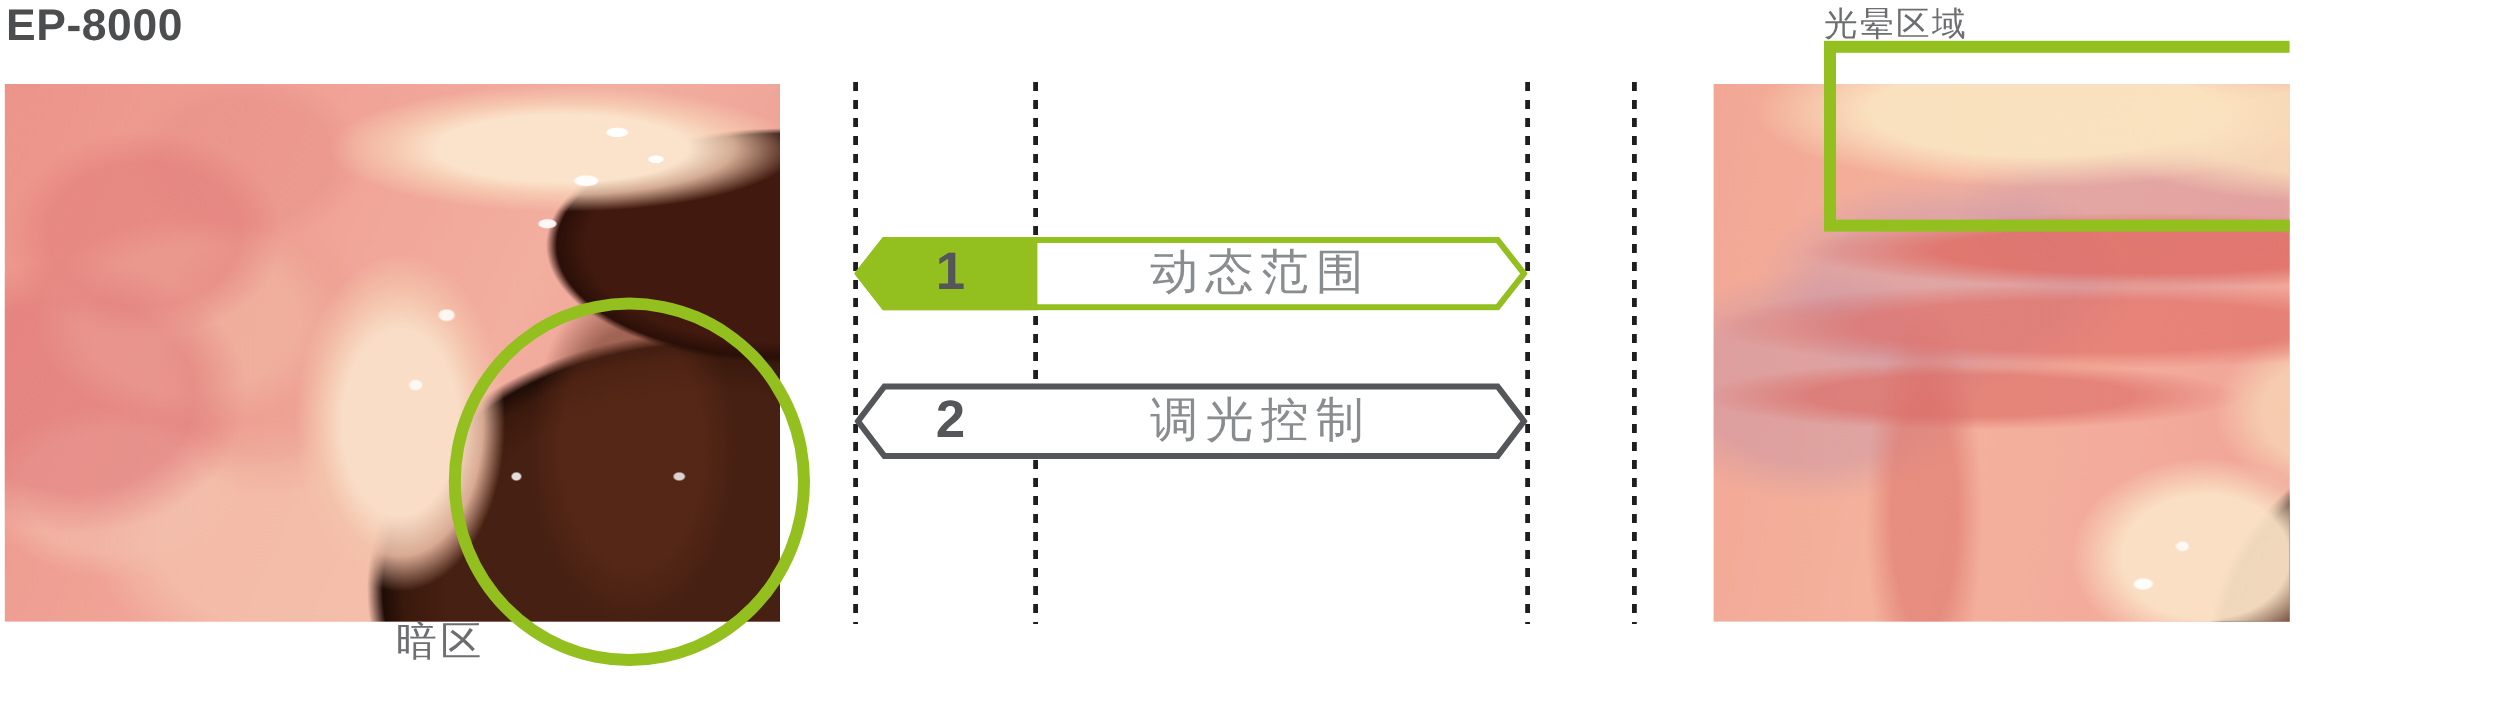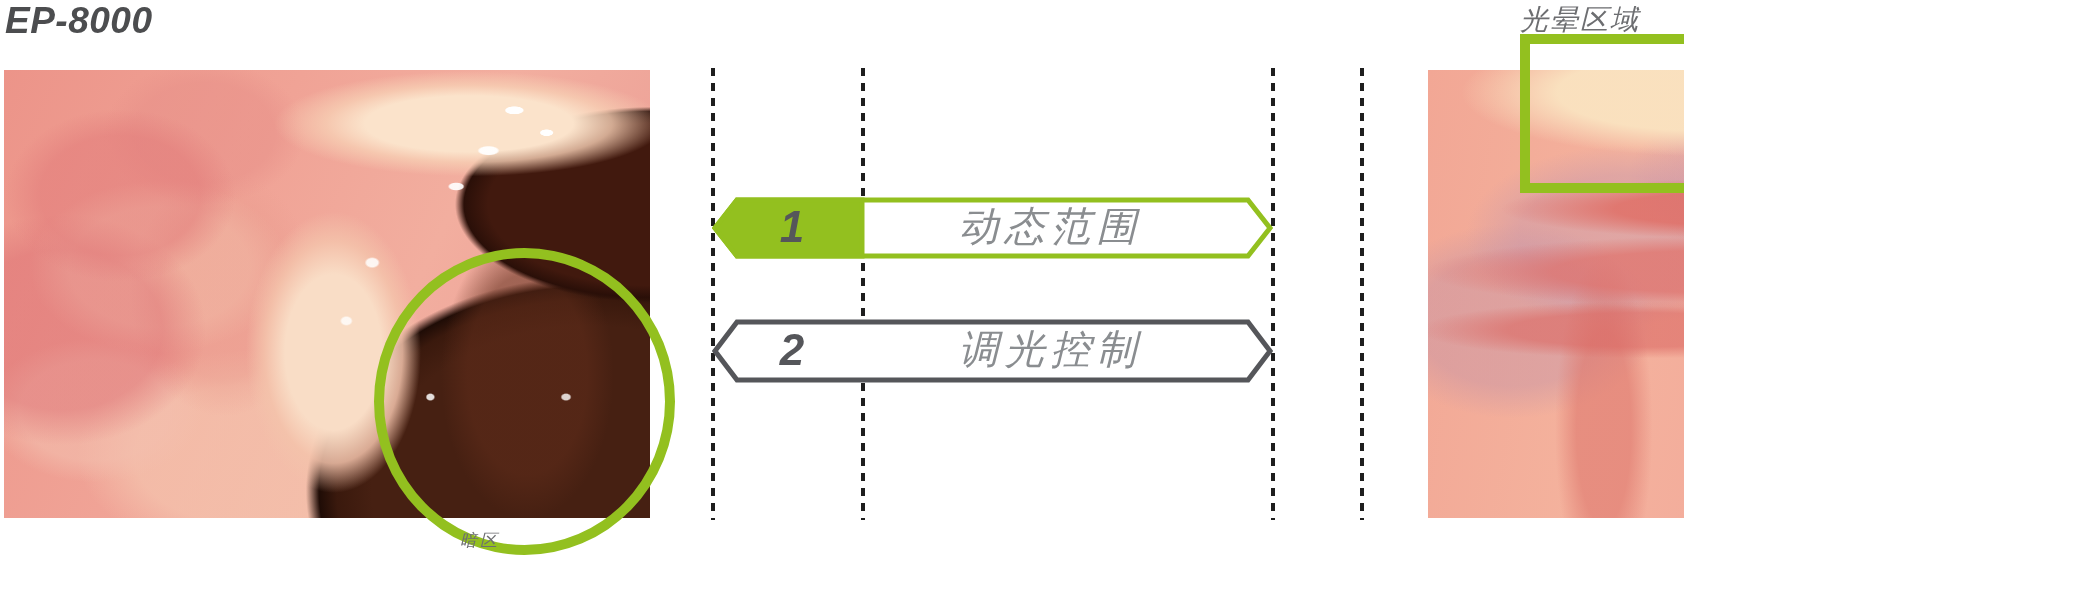--- a/index.html
+++ b/index.html
@@ -6,21 +6,21 @@
     --green:#93c01f;
     --dark-gray:#55565a;
     --label-gray:#6d6e71;
     --banner-text:#8a8d90;
     --title-gray:#4c4d4f;
     --legend-dark:#414042;
     --dash-color:#1e1e1e;
   }
   *{margin:0;padding:0;box-sizing:border-box;}
   body{background:#fff;font-family:"Liberation Sans",sans-serif;}
-  .stage{position:relative;width:1684px;height:602px;background:#fff;overflow:hidden;font-style:italic;}
+  .stage{position:relative;width:1908px;height:602px;background:#fff;overflow:hidden;}
 
   .page-title{
     position:absolute;left:5px;top:0;
     font-size:37px;font-weight:700;line-height:42px;
     color:var(--title-gray);letter-spacing:.5px;
   }
 
   
   .endo{position:absolute;top:70px;height:448px;}
   .endo-left{
@@ -80,21 +80,21 @@
     border:10px solid var(--green);border-radius:50%;
   }
   .halo-rect{
     position:absolute;left:1520px;top:34px;width:471px;height:159px;
     border:10px solid var(--green);
   }
   .photo-label{
     position:absolute;color:var(--label-gray);
     font-family:"Liberation Serif","DejaVu Serif",serif;
   }
-  .dark-label{left:330px;top:529px;width:170px;text-align:right;font-size:17px;letter-spacing:3px;}
+  .dark-label{left:330px;top:512px;width:170px;text-align:left;font-size:34px;letter-spacing:3px;}
   .halo-label{left:1520px;top:1px;font-size:28px;letter-spacing:2px;}
 
   .dash{
     position:absolute;top:68px;width:4px;height:452px;
     background:repeating-linear-gradient(180deg, var(--dash-color) 0 8px, transparent 8px 15px);
   }
   .dash-1{left:711px;} .dash-2{left:861px;} .dash-3{left:1271px;} .dash-4{left:1360px;}
 
   
   .banner{position:absolute;left:712px;width:561px;}

